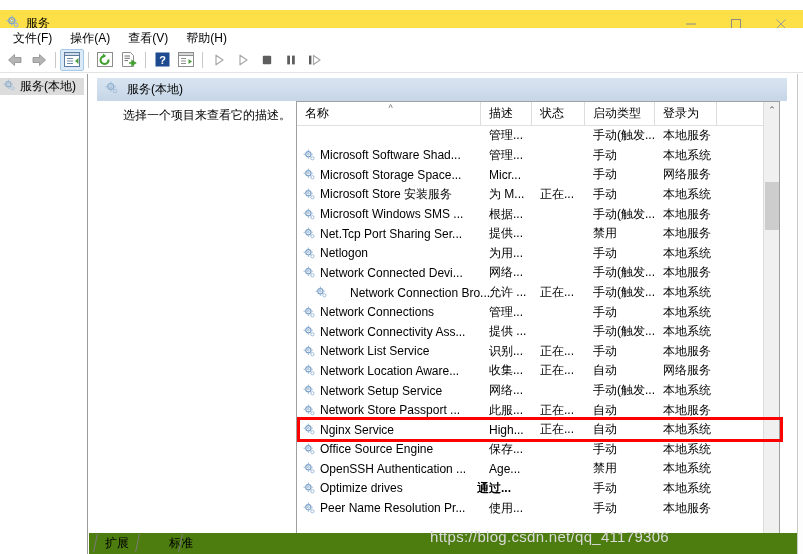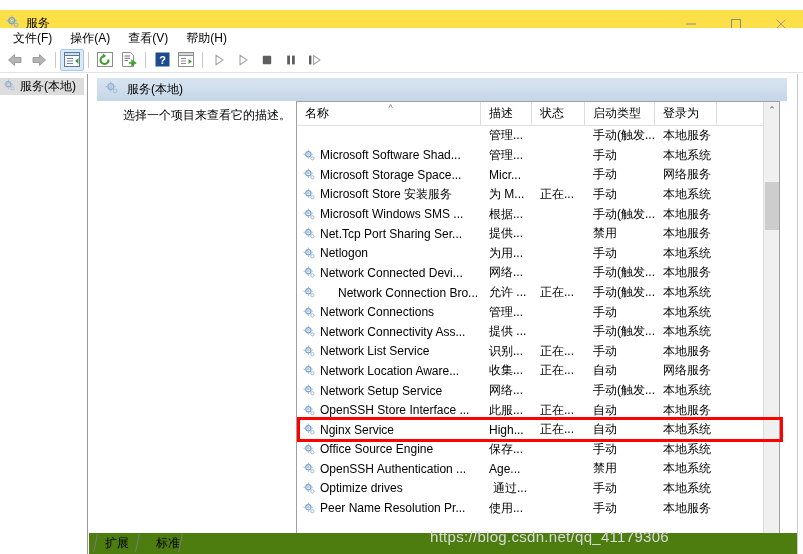--- a/index.html
+++ b/index.html
@@ -465,21 +465,21 @@
                 </svg>
               </span>
               <span>Network Connected Devi...</span>
             </div>
             <div class="cell txt" style="left: 184px; width: 51px;">网络...</div>
             <div class="cell txt" style="left: 235px; width: 53px;"></div>
             <div class="cell txt" style="left: 288px; width: 70px;">手动(触发...</div>
             <div class="cell txt" style="left: 358px; width: 62px;">本地服务</div>
           </div>
           <div class="row">
-            <div class="cell name" style="left: 0px; width: 184px; gap: 22px;">
+            <div class="cell name" style="left: 12px; width: 184px; gap: 22px;">
               <span>
                 <svg class="gear" width="13" height="13" viewBox="0 0 16 16">
                   <circle cx="6.6" cy="6.4" r="3.2" fill="none" stroke="#7da3ca" stroke-width="1.5"></circle>
                   <circle cx="6.6" cy="6.4" r="1.1" fill="#ffffff" stroke="#7da3ca" stroke-width="0.9"></circle>
                   <g fill="#9ab8d6">
                     <rect x="6" y="0.7" width="1.3" height="1.8"></rect>
                     <rect x="6" y="10.3" width="1.3" height="1.8"></rect>
                     <rect x="0.7" y="5.8" width="1.8" height="1.3"></rect>
                     <rect x="10.3" y="5.8" width="1.8" height="1.3"></rect>
                   </g>
@@ -611,21 +611,21 @@
                   <circle cx="6.6" cy="6.4" r="1.1" fill="#ffffff" stroke="#7da3ca" stroke-width="0.9"></circle>
                   <g fill="#9ab8d6">
                     <rect x="6" y="0.7" width="1.3" height="1.8"></rect>
                     <rect x="6" y="10.3" width="1.3" height="1.8"></rect>
                     <rect x="0.7" y="5.8" width="1.8" height="1.3"></rect>
                     <rect x="10.3" y="5.8" width="1.8" height="1.3"></rect>
                   </g>
                   <circle cx="11.6" cy="11.4" r="2" fill="none" stroke="#9ab8d6" stroke-width="1.2"></circle>
                 </svg>
               </span>
-              <span>OpenSSH Store Interface ...</span>
+              <span>Network Store Passport ...</span>
             </div>
             <div class="cell txt" style="left: 184px; width: 51px;">此服...</div>
             <div class="cell txt" style="left: 235px; width: 53px;">正在...</div>
             <div class="cell txt" style="left: 288px; width: 70px;">自动</div>
             <div class="cell txt" style="left: 358px; width: 62px;">本地服务</div>
           </div>
           <div class="row">
             <div class="cell name" style="left: 0px; width: 184px;">
               <span>
                 <svg class="gear" width="13" height="13" viewBox="0 0 16 16">
@@ -701,21 +701,21 @@
                     <rect x="6" y="0.7" width="1.3" height="1.8"></rect>
                     <rect x="6" y="10.3" width="1.3" height="1.8"></rect>
                     <rect x="0.7" y="5.8" width="1.8" height="1.3"></rect>
                     <rect x="10.3" y="5.8" width="1.8" height="1.3"></rect>
                   </g>
                   <circle cx="11.6" cy="11.4" r="2" fill="none" stroke="#9ab8d6" stroke-width="1.2"></circle>
                 </svg>
               </span>
               <span>Optimize drives</span>
             </div>
-            <div class="cell txt" style="left: 188px; width: 51px;">通过...</div>
+            <div class="cell txt" style="left: 172px; width: 51px; font-weight: bold;">通过...</div>
             <div class="cell txt" style="left: 235px; width: 53px;"></div>
             <div class="cell txt" style="left: 288px; width: 70px;">手动</div>
             <div class="cell txt" style="left: 358px; width: 62px;">本地系统</div>
           </div>
           <div class="row">
             <div class="cell name" style="left: 0px; width: 184px;">
               <span>
                 <svg class="gear" width="13" height="13" viewBox="0 0 16 16">
                   <circle cx="6.6" cy="6.4" r="3.2" fill="none" stroke="#7da3ca" stroke-width="1.5"></circle>
                   <circle cx="6.6" cy="6.4" r="1.1" fill="#ffffff" stroke="#7da3ca" stroke-width="0.9"></circle>
@@ -741,21 +741,21 @@
         <div class="vs-arrow">⌃</div>
         <div class="vs-thumb" style="top:80px;height:48px;"></div>
         <div class="vs-arrow" style="position:absolute;bottom:0;left:0;">⌄</div>
       </div>
     </div>
 
     <div class="tabstrip" style="left:0;top:459px;width:714px;">
       <div class="tab-div" style="left:6px;"></div>
       <div class="tab" style="left:10px;">扩展</div>
       <div class="tab-div" style="left:48px;"></div>
-      <div class="tab" style="left:53px;margin-left:8px;">标准</div>
+      <div class="tab" style="left:66px;margin-left:8px;">标准</div>
       <div class="tab-div" style="left:91px;"></div>
     </div>
 
   </div>
 
   <div class="outer-peek"></div>
 
   <div class="redbox" id="redbox" style="left: 297px; top: 417.406px; width: 486px; height: 24.5938px; border-color: rgb(255, 0, 0);"></div>
 
   <div class="watermark">https://blog.csdn.net/qq_41179306</div>

